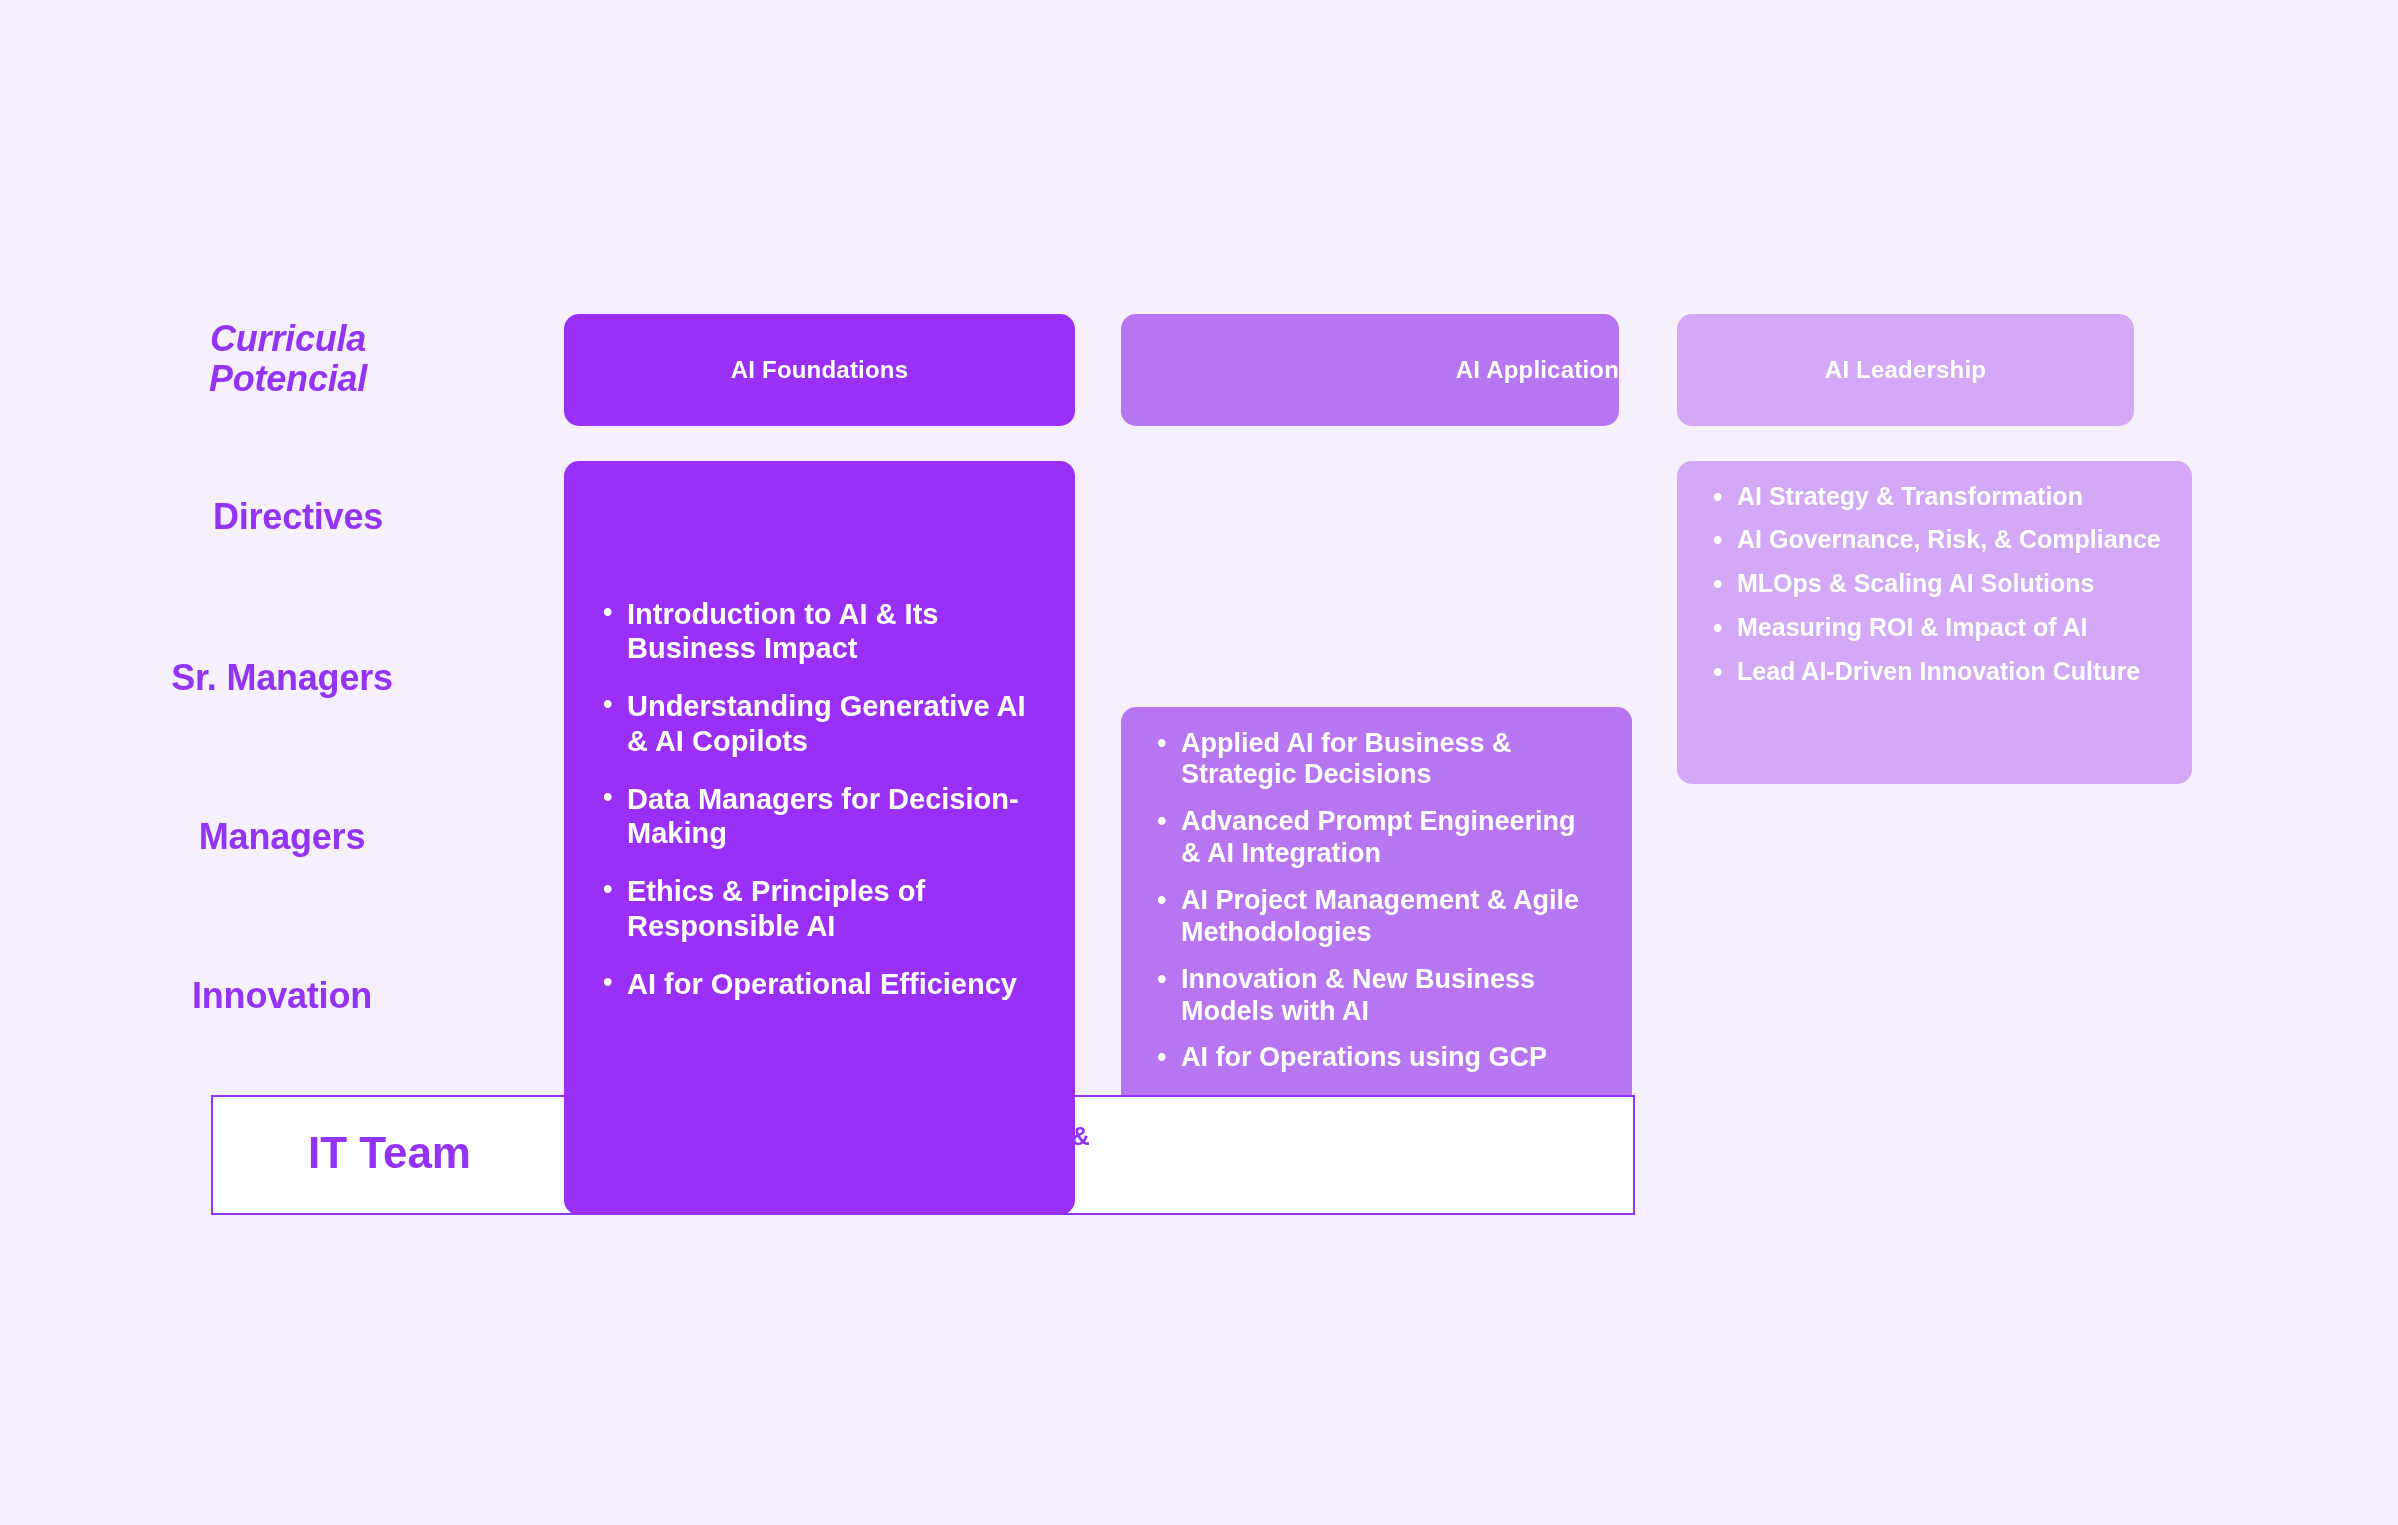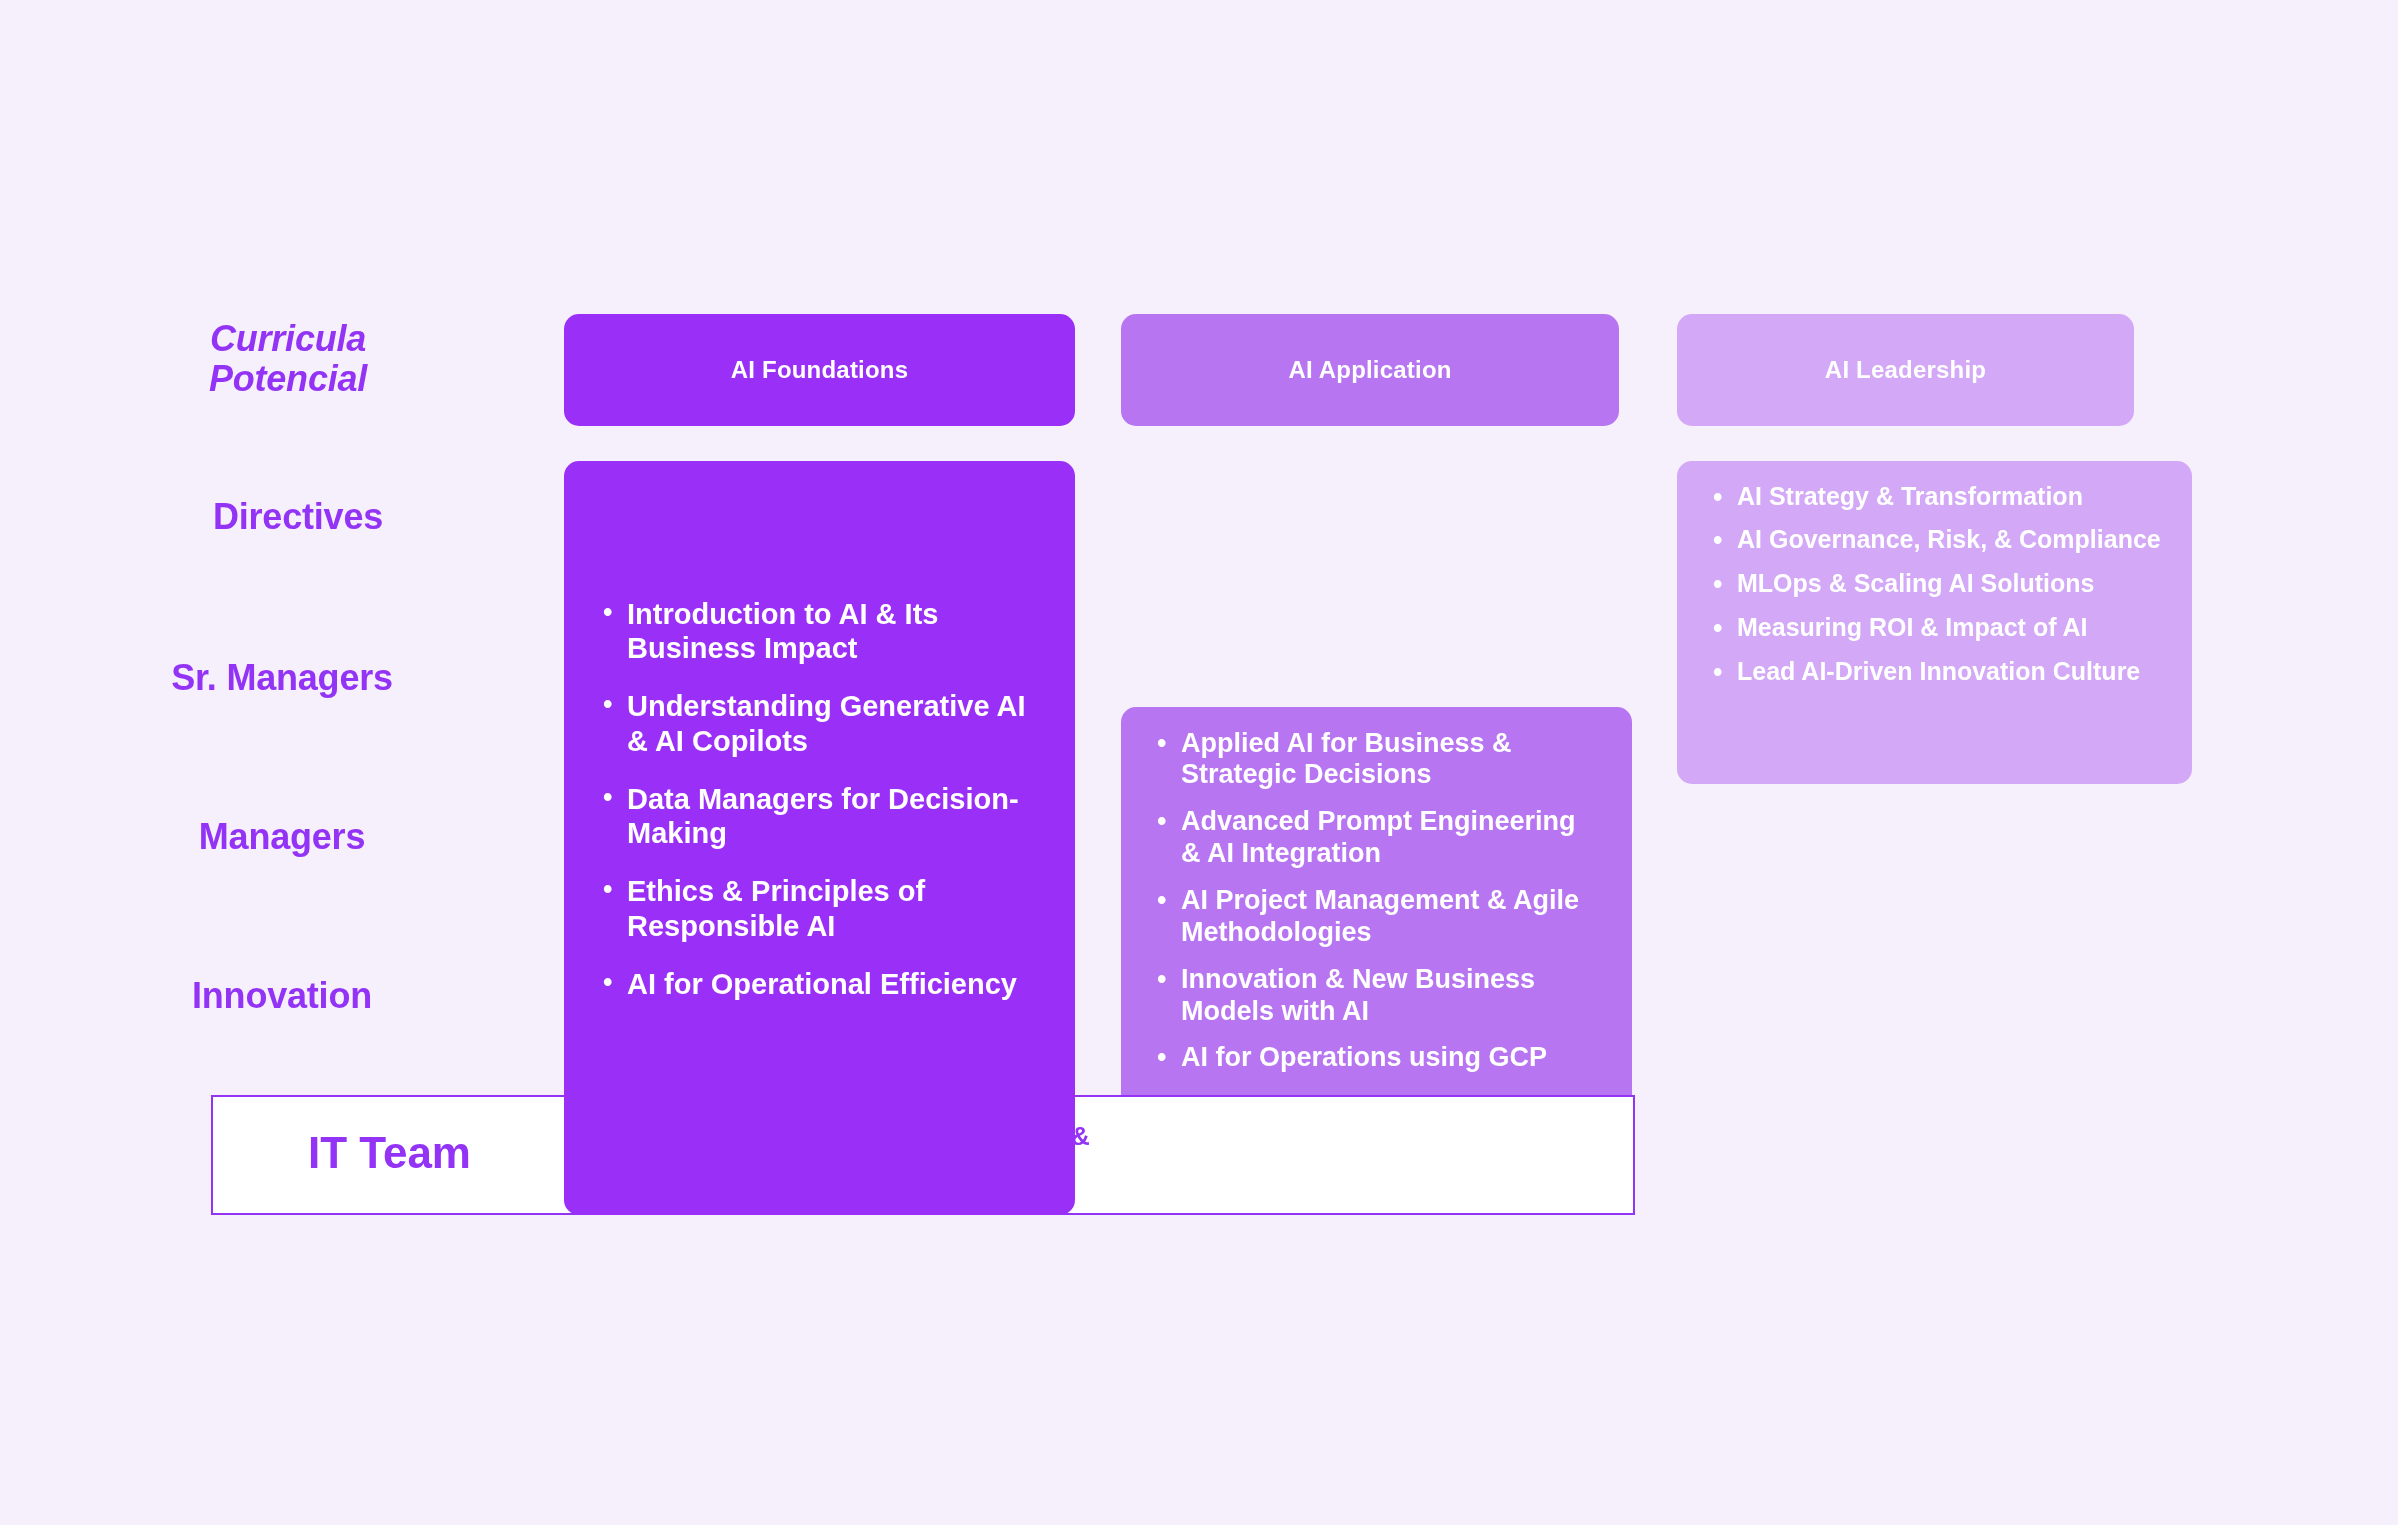--- a/index.html
+++ b/index.html
@@ -94,21 +94,21 @@
     border-radius: 15px;
     display: flex;
     align-items: center;
     justify-content: center;
     color: #ffffff;
     font-weight: bold;
     font-size: 24px;
     letter-spacing: 0.2px;
   }
   .col-header.c0 { left: 564px;  width: 511px; background: #9a2ff8; }
-  .col-header.c1 { left: 1121px; width: 498px; background: #b775f2; }
+  .col-header.c1 { left: 1121px; width: 498px; background: #b775f2; justify-content: flex-end; }
   .col-header.c2 { left: 1677px; width: 457px; background: #d2a8f7; }
 
   
   .col-card {
     position: absolute;
     border-radius: 15px;
     box-sizing: border-box;
     z-index: 2;
   }
   .col-card.foundations {

